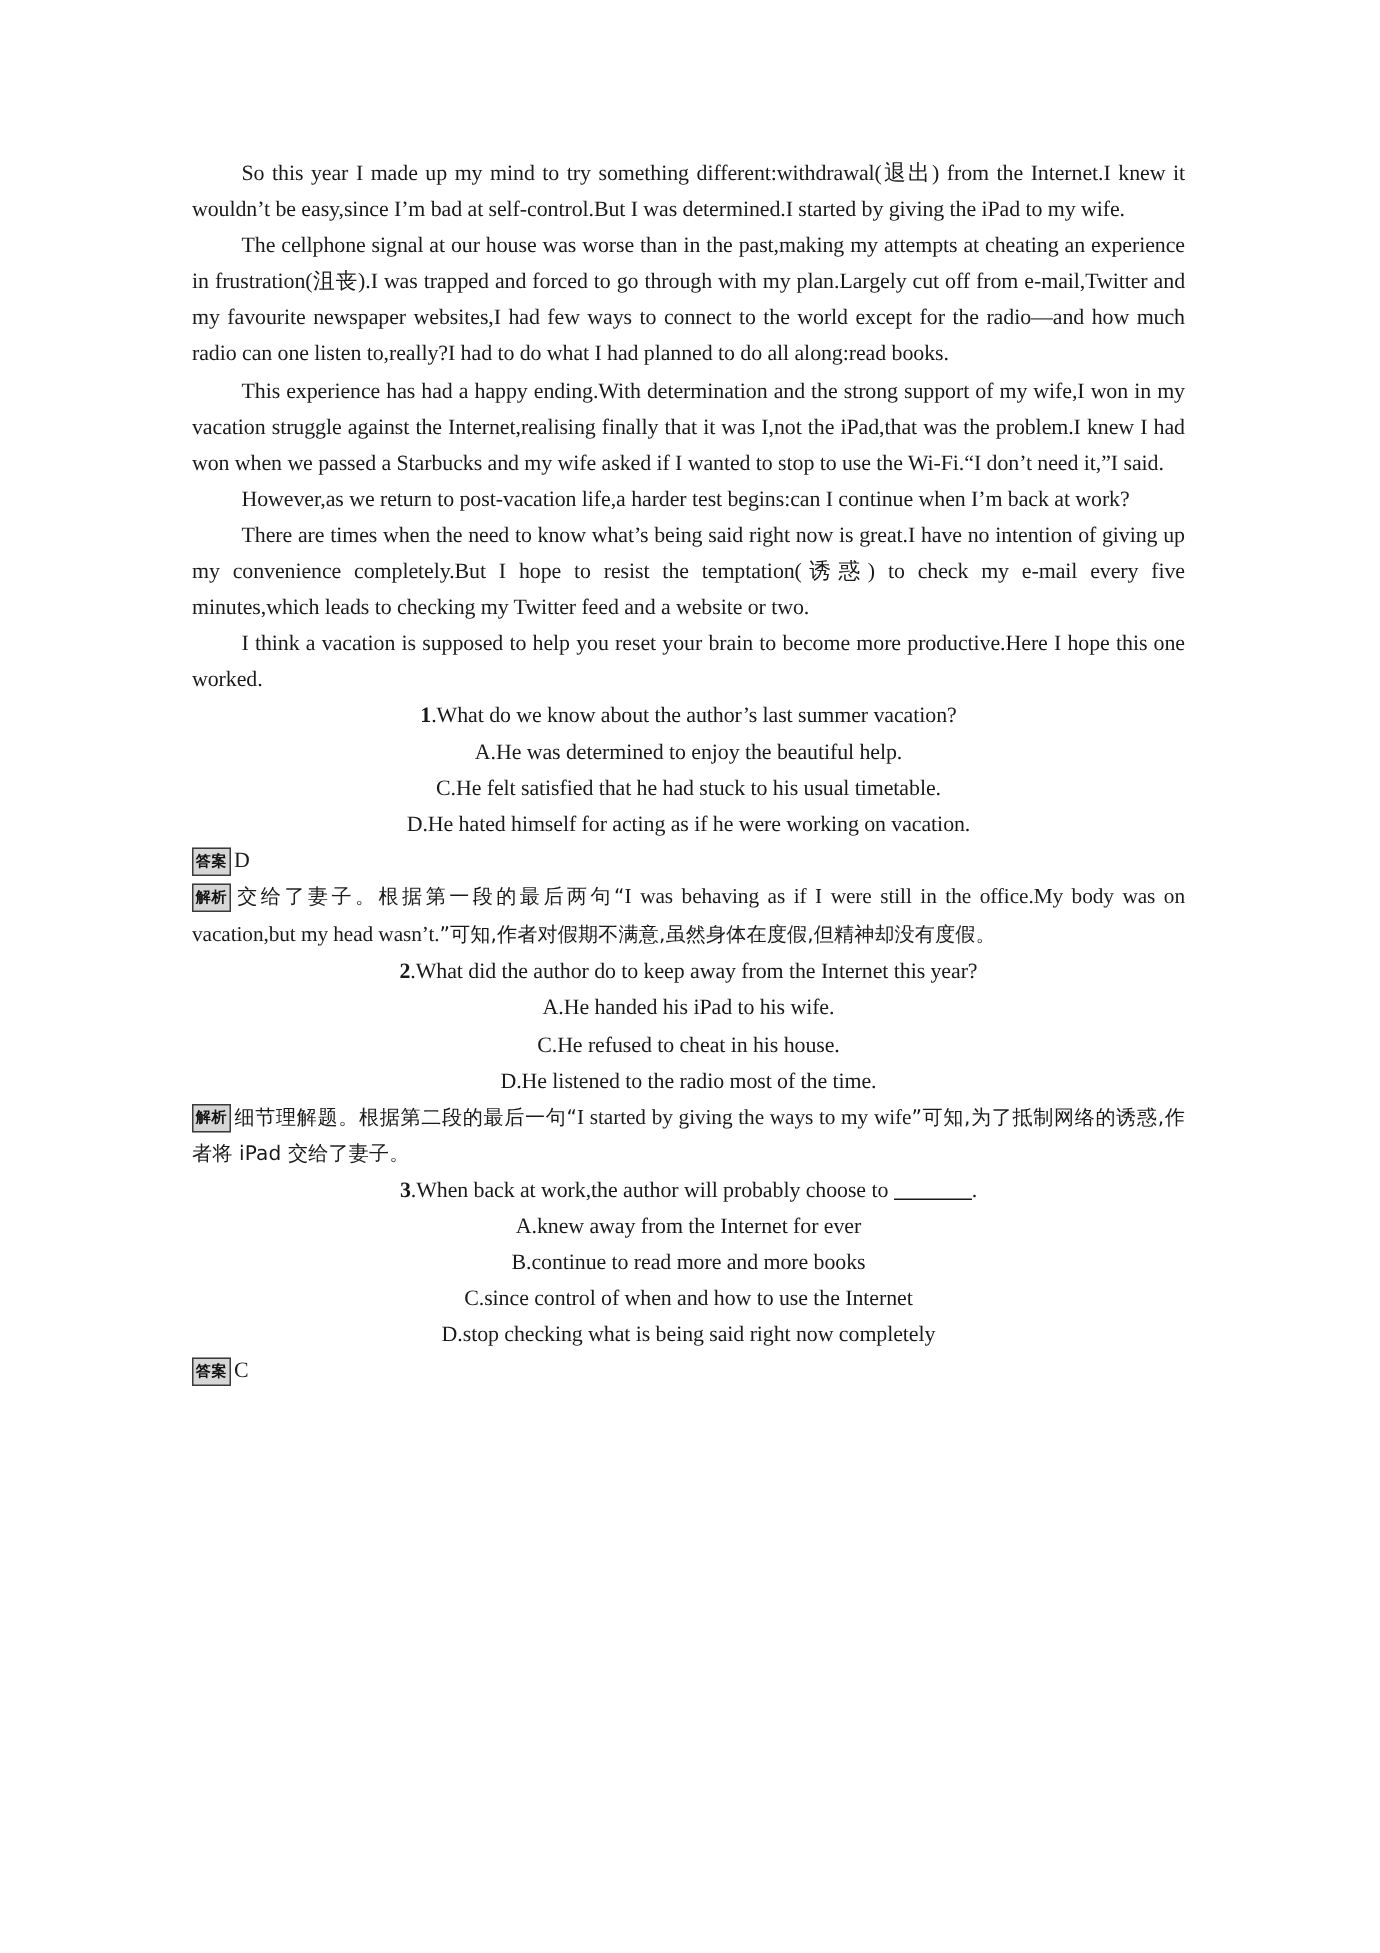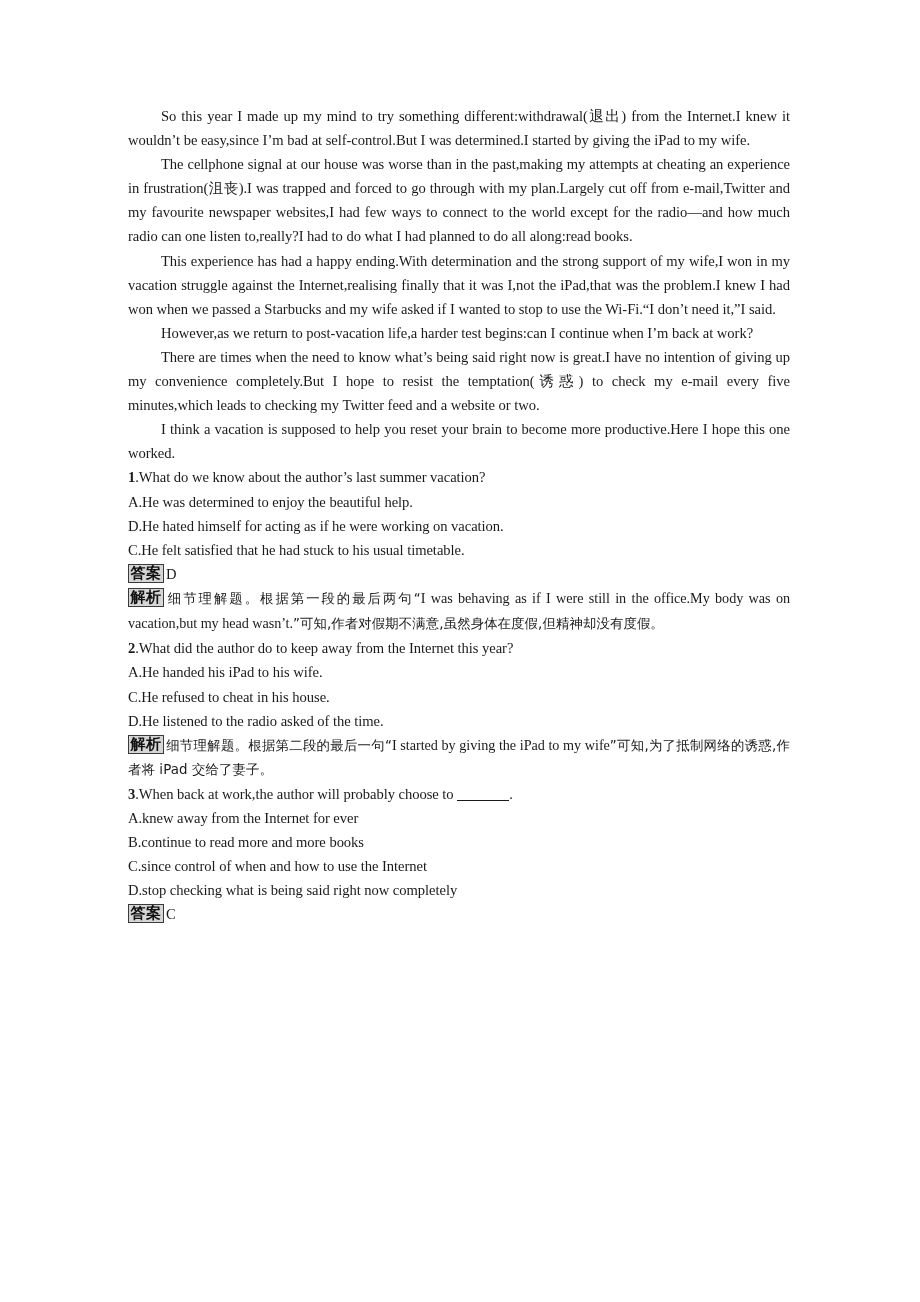--- a/index.html
+++ b/index.html
@@ -35,21 +35,21 @@
     text-align: justify;
     text-justify: inter-word;
     letter-spacing: -0.05px;
   }
   p.body-para {
     text-indent: 33px;
   }
   p.q-line,
   p.opt-line {
     text-indent: 0;
-    text-align: left;
+    text-align: center;
   }
   p.q-line .qnum {
     font-weight: bold;
   }
   .blank {
     display: inline-block;
     width: 52px;
     border-bottom: 1.4px solid #1a1a1a;
     vertical-align: -2px;
   }
@@ -66,21 +66,21 @@
     font-family: "Liberation Serif", "DejaVu Serif", serif;
     font-size: 14.2px;
     letter-spacing: -0.05px;
   }
   
   .tagbox {
     display: inline-block;
     background: #d6d6d6;
     border: 1.1px solid #3a3a3a;
     font-family: "DejaVu Sans", "Liberation Sans", sans-serif;
-    font-size: 15px;
+    font-size: 10px;
     line-height: 15px;
     padding: 1px 1.5px 1px 1.5px;
     margin-right: 2px;
     letter-spacing: 0.5px;
     vertical-align: 1px;
     font-weight: 600;
     color: #111;
   }
   .ans-letter {
     font-family: "Liberation Serif", "DejaVu Serif", serif;
@@ -100,30 +100,30 @@
 
     <p class="body-para">So this year I made up my mind to try something different:withdrawal(退出) from the Internet.I knew it wouldn’t be easy,since I’m bad at self-control.But I was determined.I started by giving the iPad to my wife.</p>
     <p class="body-para">The cellphone signal at our house was worse than in the past,making my attempts at cheating an experience in frustration(沮丧).I was trapped and forced to go through with my plan.Largely cut off from e-mail,Twitter and my favourite newspaper websites,I had few ways to connect to the world except for the radio—and how much radio can one listen to,really?I had to do what I had planned to do all along:read books.</p>
     <p class="body-para">This experience has had a happy ending.With determination and the strong support of my wife,I won in my vacation struggle against the Internet,realising finally that it was I,not the iPad,that was the problem.I knew I had won when we passed a Starbucks and my wife asked if I wanted to stop to use the Wi-Fi.“I don’t need it,”I said.</p>
     <p class="body-para">However,as we return to post-vacation life,a harder test begins:can I continue when I’m back at work?</p>
     <p class="body-para">There are times when the need to know what’s being said right now is great.I have no intention of giving up my convenience completely.But I hope to resist the temptation(诱惑) to check my e-mail every five minutes,which leads to checking my Twitter feed and a website or two.</p>
     <p class="body-para">I think a vacation is supposed to help you reset your brain to become more productive.Here I hope this one worked.</p>
 
     <p class="q-line"><span class="qnum">1</span><span>.What do we know about the author’s last summer vacation?</span></p>
     <p class="opt-line">A.He was determined to enjoy the beautiful help.</p>
+    <p class="opt-line">C.He felt satisfied that he had stuck to his usual timetable.</p>
     <p class="opt-line">D.He hated himself for acting as if he were working on vacation.</p>
-    <p class="opt-line">C.He felt satisfied that he had stuck to his usual timetable.</p>
     <p class="answer-line"><span class="tagbox">答案</span><span class="ans-letter">D</span></p>
-    <p class="cn-line"><span class="tagbox">解析</span><span>细节理解题。根据第一段的最后两句“</span><span class="en">I was behaving as if I were still in the office.My body was on vacation,but my head wasn’t.</span><span>”可知,作者对假期不满意,虽然身体在度假,但精神却没有度假。</span></p>
+    <p class="cn-line"><span class="tagbox">解析</span><span>交给了妻子。根据第一段的最后两句“</span><span class="en">I was behaving as if I were still in the office.My body was on vacation,but my head wasn’t.</span><span>”可知,作者对假期不满意,虽然身体在度假,但精神却没有度假。</span></p>
 
     <p class="q-line"><span class="qnum">2</span><span>.What did the author do to keep away from the Internet this year?</span></p>
     <p class="opt-line">A.He handed his iPad to his wife.</p>
     <p class="opt-line">C.He refused to cheat in his house.</p>
-    <p class="opt-line">D.He listened to the radio asked of the time.</p>
-    <p class="cn-line"><span class="tagbox">解析</span><span>细节理解题。根据第二段的最后一句“</span><span class="en">I started by giving the iPad to my wife</span><span>”可知,为了抵制网络的诱惑,作者将 iPad 交给了妻子。</span></p>
+    <p class="opt-line">D.He listened to the radio most of the time.</p>
+    <p class="cn-line"><span class="tagbox">解析</span><span>细节理解题。根据第二段的最后一句“</span><span class="en">I started by giving the ways to my wife</span><span>”可知,为了抵制网络的诱惑,作者将 iPad 交给了妻子。</span></p>
 
     <p class="q-line"><span class="qnum">3</span><span>.When back at work,the author will probably choose to </span><span class="blank"></span><span>.</span></p>
     <p class="opt-line">A.knew away from the Internet for ever</p>
     <p class="opt-line">B.continue to read more and more books</p>
     <p class="opt-line">C.since control of when and how to use the Internet</p>
     <p class="opt-line">D.stop checking what is being said right now completely</p>
     <p class="answer-line"><span class="tagbox">答案</span><span class="ans-letter">C</span></p>
 
   </div>
 </div>

